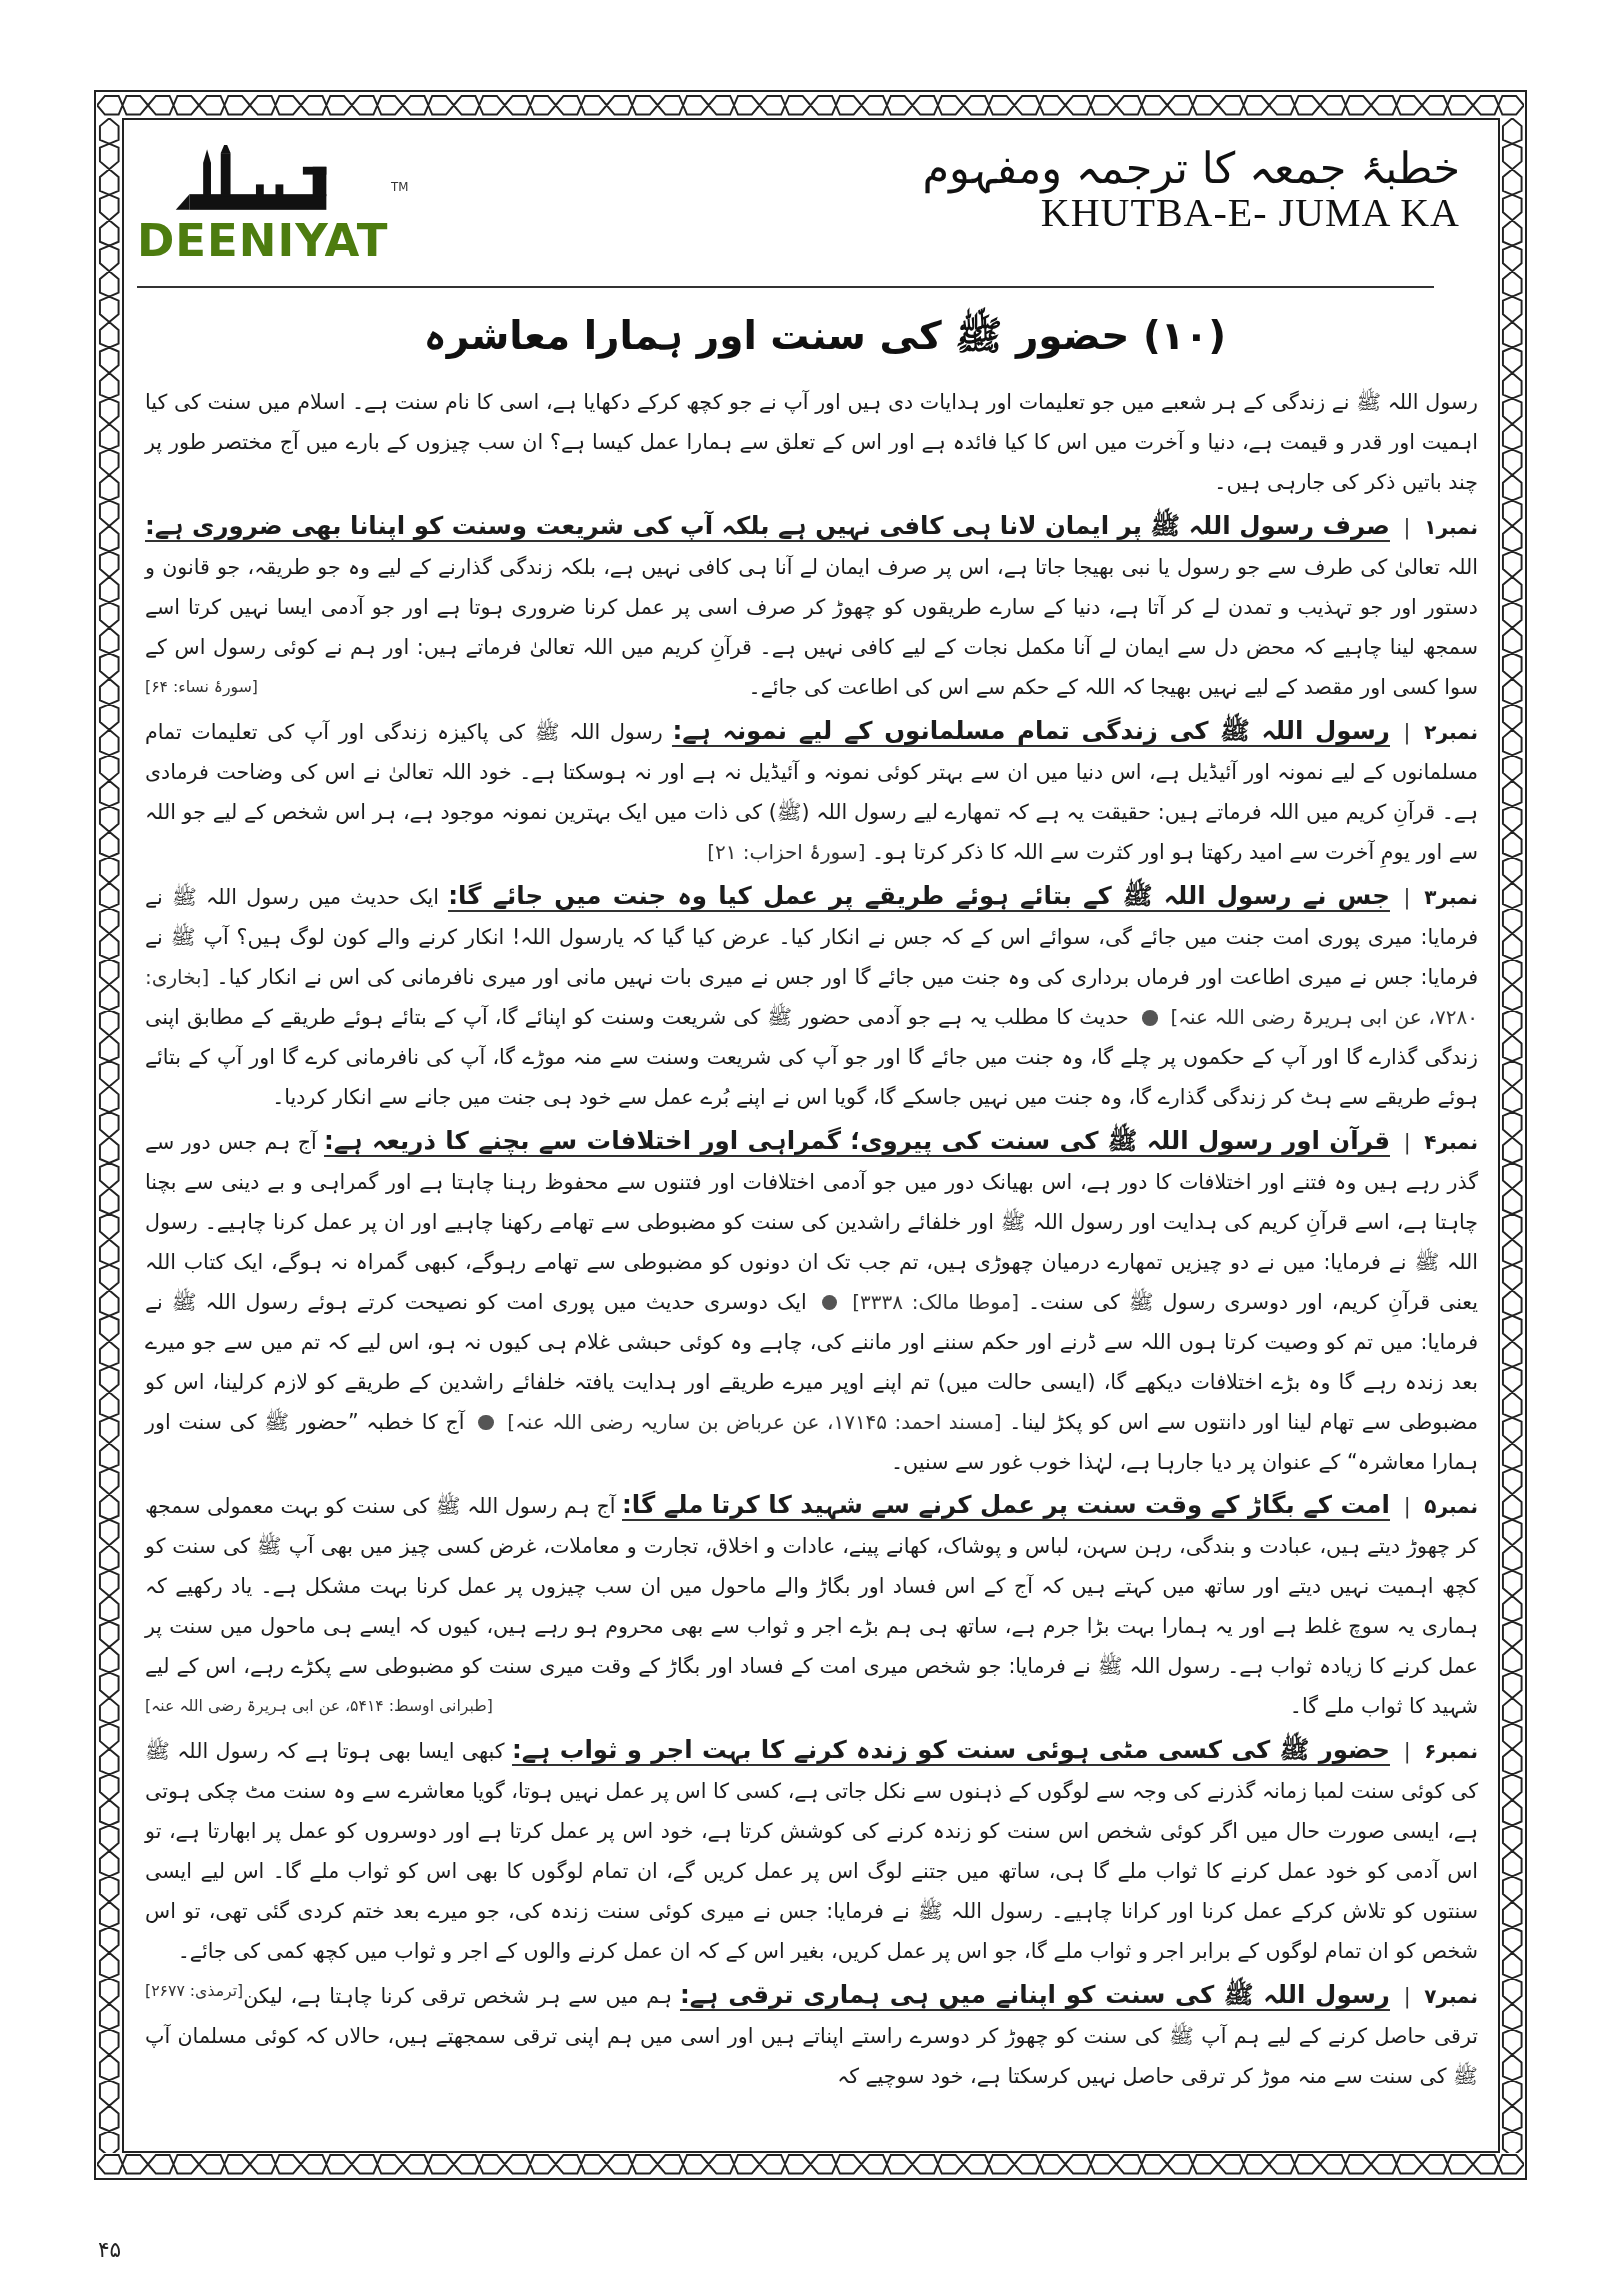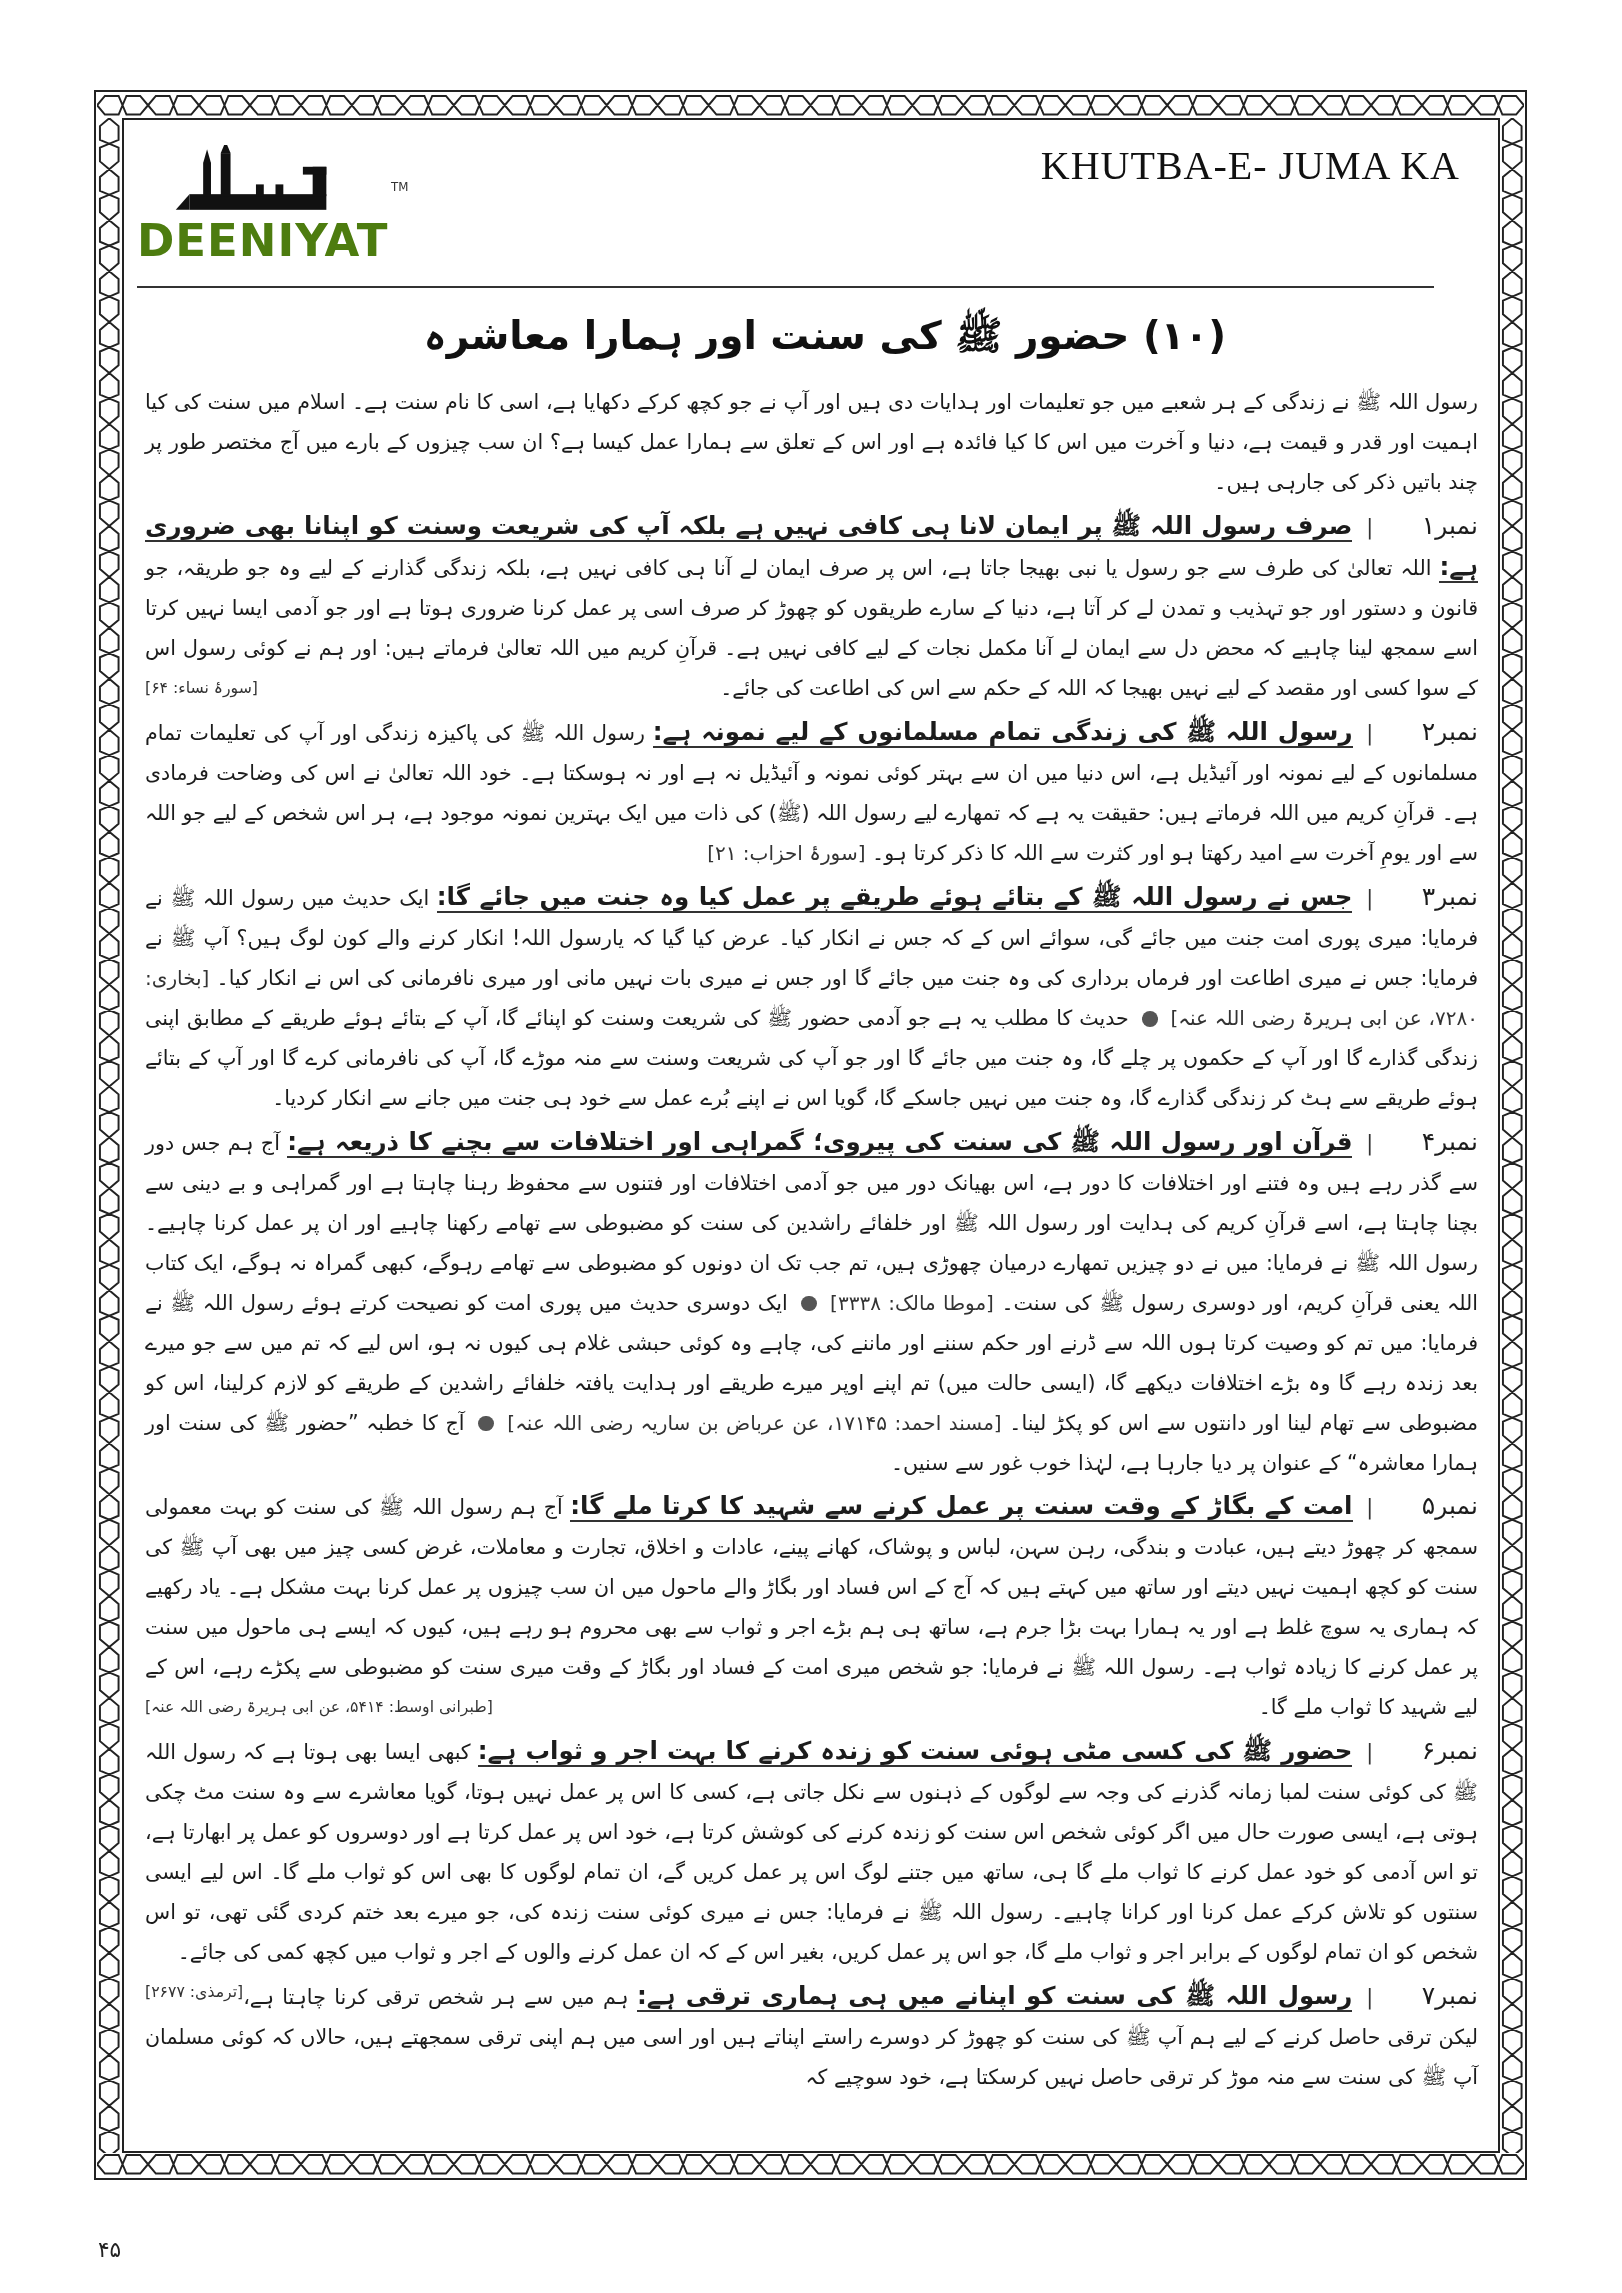--- a/index.html
+++ b/index.html
@@ -40,21 +40,21 @@
 
   
   .content {
     position: absolute; left: 145px; top: 382px; width: 1333px;
     direction: rtl; text-align: justify;
     font-family: "DejaVu Sans", sans-serif; font-size: 20.6px; line-height: 40px; color: #1c1c1c;
   }
   .para { margin-bottom: 3.9px; }
   .point { margin-top: 2px; }
   .point-head { font-weight: bold; font-size: 24.5px; }
-  .point-num { font-weight: normal; font-size: 25px; margin-left: 35px; }
+  .point-num { font-weight: bold; font-size: 20px; }
   .bar { display: inline-block; margin: 0 13.7px; font-weight: normal; color: #333; }
   .head-text { border-bottom: 2px solid #333; }
   .ref { font-size: 20px; color: #333; }
   .ref-left { float: left; font-size: 15.7px; color: #333; }
   .bullet { display: inline-block; width: 15.7px; height: 15.7px; border-radius: 50%; background: #555; vertical-align: middle; margin: 0 5.9px; }
 
   .page-number { position: absolute; left: 98px; top: 2237px; font-size: 21.6px; color: #222; direction: rtl; }
 </style>
 </head>
 <body>
@@ -96,20 +96,21 @@
       <rect x="112" y="40" width="8" height="12" fill="#111"></rect>
       <rect x="150" y="22" width="14" height="30" fill="#111"></rect>
       <polygon points="140,22 164,22 164,30 140,30" fill="#111"></polygon>
     </svg>
     <span class="logo-tm">TM</span>
   </div>
   <div class="logo-text">DEENIYAT</div>
 </div>
 
 <div class="title-block">
+  <div class="title-urdu">خطبۂ جمعہ کا ترجمہ ومفہوم</div>
   <div class="title-en">KHUTBA-E- JUMA KA</div>
 </div>
 <div class="header-rule"></div>
 
 <div class="chapter-title">(۱۰) حضور ﷺ کی سنت اور ہمارا معاشرہ</div>
 
 <div class="content">
   <p class="para">رسول اللہ ﷺ نے زندگی کے ہر شعبے میں جو تعلیمات اور ہدایات دی ہیں اور آپ نے جو کچھ کرکے دکھایا ہے، اسی کا نام سنت ہے۔ اسلام میں سنت کی کیا اہمیت اور قدر و قیمت ہے، دنیا و آخرت میں اس کا کیا فائدہ ہے اور اس کے تعلق سے ہمارا عمل کیسا ہے؟ ان سب چیزوں کے بارے میں آج مختصر طور پر چند باتیں ذکر کی جارہی ہیں۔</p>
 
   <p class="para point">

